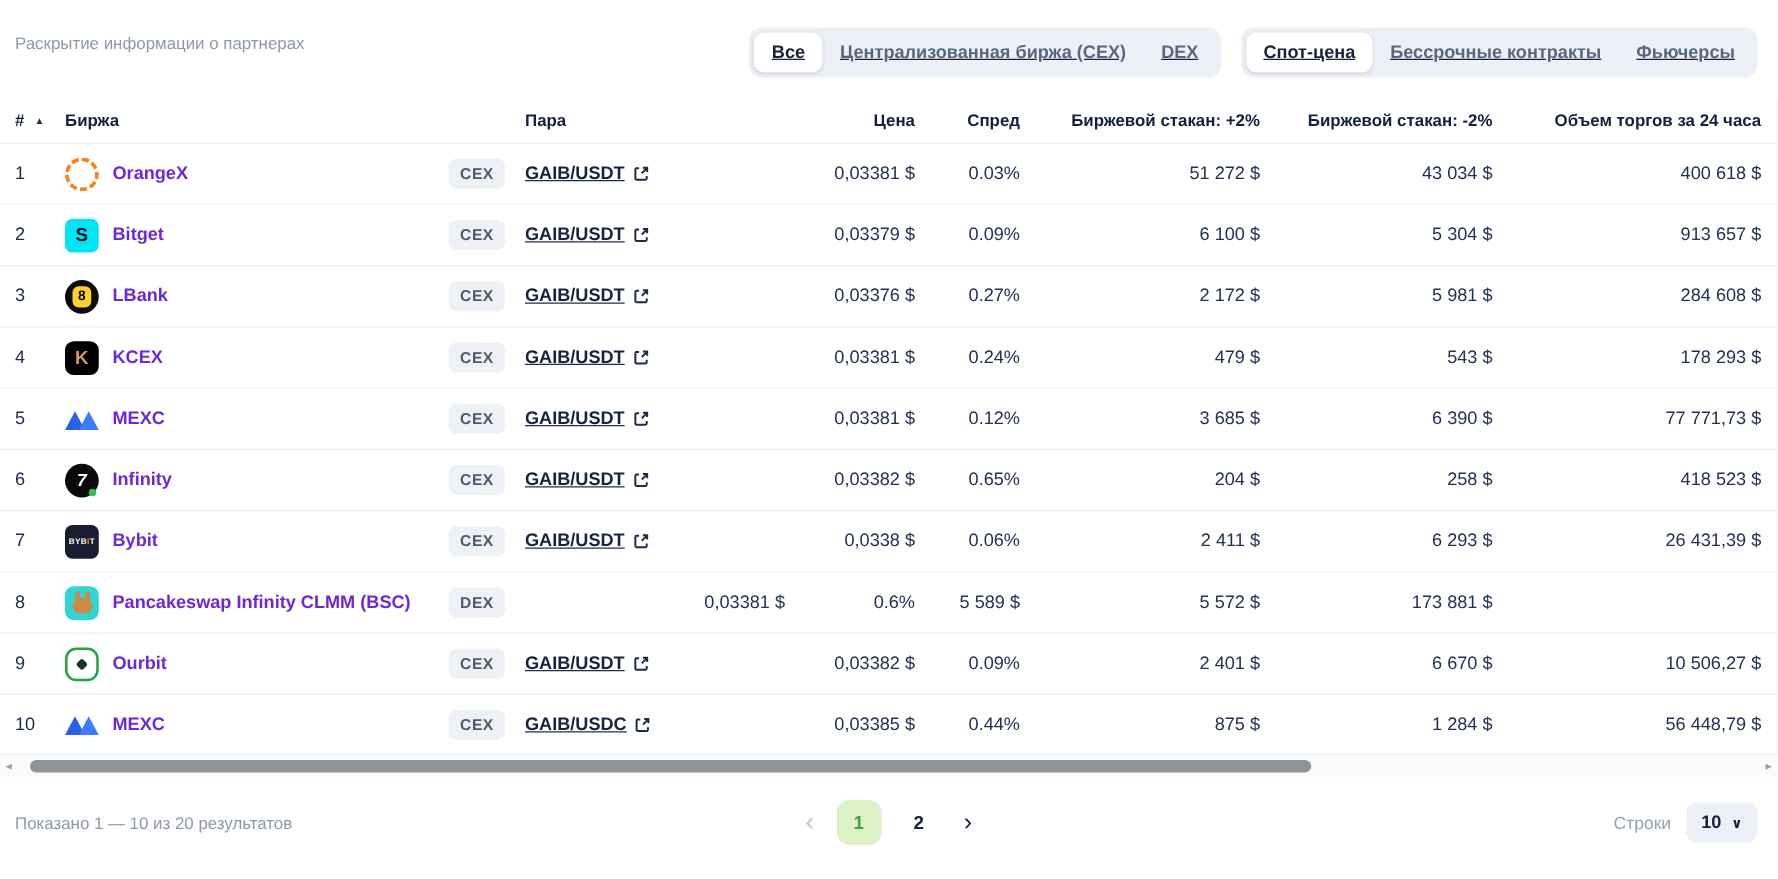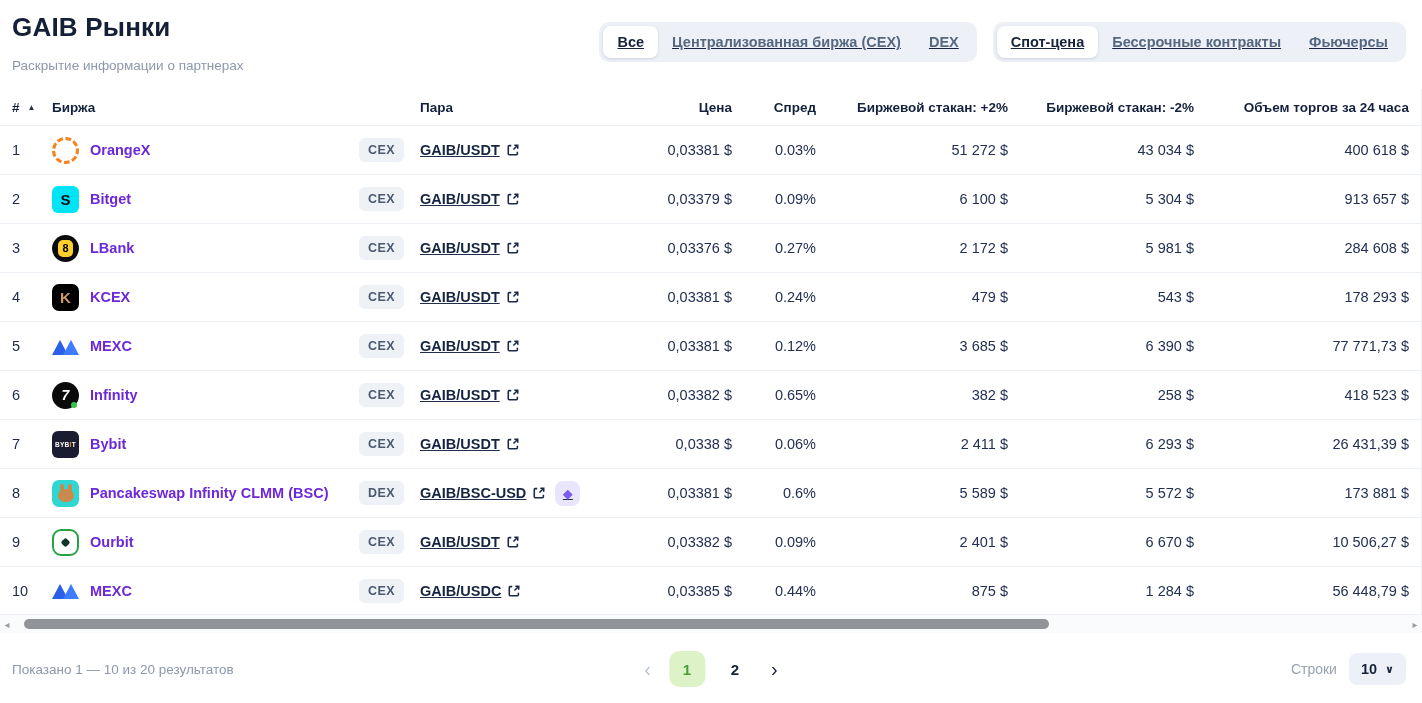--- a/index.html
+++ b/index.html
@@ -75,21 +75,20 @@
   .rows-select-wrap { margin-left:auto; display:flex; align-items:center; gap:12px; }
   .rows-label { font-size:14px; color:#97a1b0; }
   .rows-select { background:#edf1f7; border-radius:8px; padding:8px 12px; display:flex; align-items:center; gap:8px; font-size:14.5px; font-weight:700; color:#16223c; cursor:pointer; }
   .rows-caret { font-size:11px; color:#16223c; }
 </style>
 </head>
 <body>
 
 <div class="topbar">
   <div>
-    <div class="page-title">GAIB Рынки</div>
     <div class="page-subtitle">Раскрытие информации о партнерах</div>
   </div>
   <div class="tab-groups">
     <div class="tab-group" id="exchange-type-group">
         <div class="tab active">Все</div>
         <div class="tab">Централизованная биржа (CEX)</div>
         <div class="tab">DEX</div>
       </div>
     <div class="tab-group" id="market-type-group">
         <div class="tab active">Спот-цена</div>
@@ -253,21 +252,21 @@
         <span class="pairtext">GAIB/USDT</span>
         <svg class="extlink" viewBox="0 0 16 16" fill="none" stroke-width="1.8">
           <path d="M6 3 H3.6 C3 3 2.6 3.4 2.6 4 V12.4 C2.6 13 3 13.4 3.6 13.4 H12 C12.6 13.4 13 13 13 12.4 V10"></path>
           <path d="M8.5 7.5 L13.4 2.6 M9.5 2.6 H13.4 V6.5"></path>
         </svg>
       </a>
 
     </div>
     <div class="cell num price">0,03382 $</div>
     <div class="cell num spread">0.65%</div>
-    <div class="cell num plus">382 $</div>
+    <div class="cell num plus">204 $</div>
     <div class="cell num minus">258 $</div>
     <div class="cell num volume">418 523 $</div>
   </div>
       <div class="row">
     <div class="cell rank">7</div>
     <div class="cell exchange">
       <span class="logo logo-bybit">
             <span class="glyph">BYB<i>I</i>T</span>
           </span>
       <span class="exname">Bybit</span>
@@ -290,32 +289,20 @@
     <div class="cell num volume">26 431,39 $</div>
   </div>
       <div class="row">
     <div class="cell rank">8</div>
     <div class="cell exchange">
       <span class="logo logo-pancake">
             <span class="glyph"></span>
           </span>
       <span class="exname">Pancakeswap Infinity CLMM (BSC)</span>
       <span class="badge">DEX</span>
-    </div>
-    <div class="cell pair">
-      <a class="pairlink">
-        <span class="pairtext">GAIB/BSC-USD</span>
-        <svg class="extlink" viewBox="0 0 16 16" fill="none" stroke-width="1.8">
-          <path d="M6 3 H3.6 C3 3 2.6 3.4 2.6 4 V12.4 C2.6 13 3 13.4 3.6 13.4 H12 C12.6 13.4 13 13 13 12.4 V10"></path>
-          <path d="M8.5 7.5 L13.4 2.6 M9.5 2.6 H13.4 V6.5"></path>
-        </svg>
-      </a>
-      <span class="chainbadge show">
-        <span class="chain-diamond">◆</span>
-      </span>
     </div>
     <div class="cell num price">0,03381 $</div>
     <div class="cell num spread">0.6%</div>
     <div class="cell num plus">5 589 $</div>
     <div class="cell num minus">5 572 $</div>
     <div class="cell num volume">173 881 $</div>
   </div>
       <div class="row">
     <div class="cell rank">9</div>
     <div class="cell exchange">

